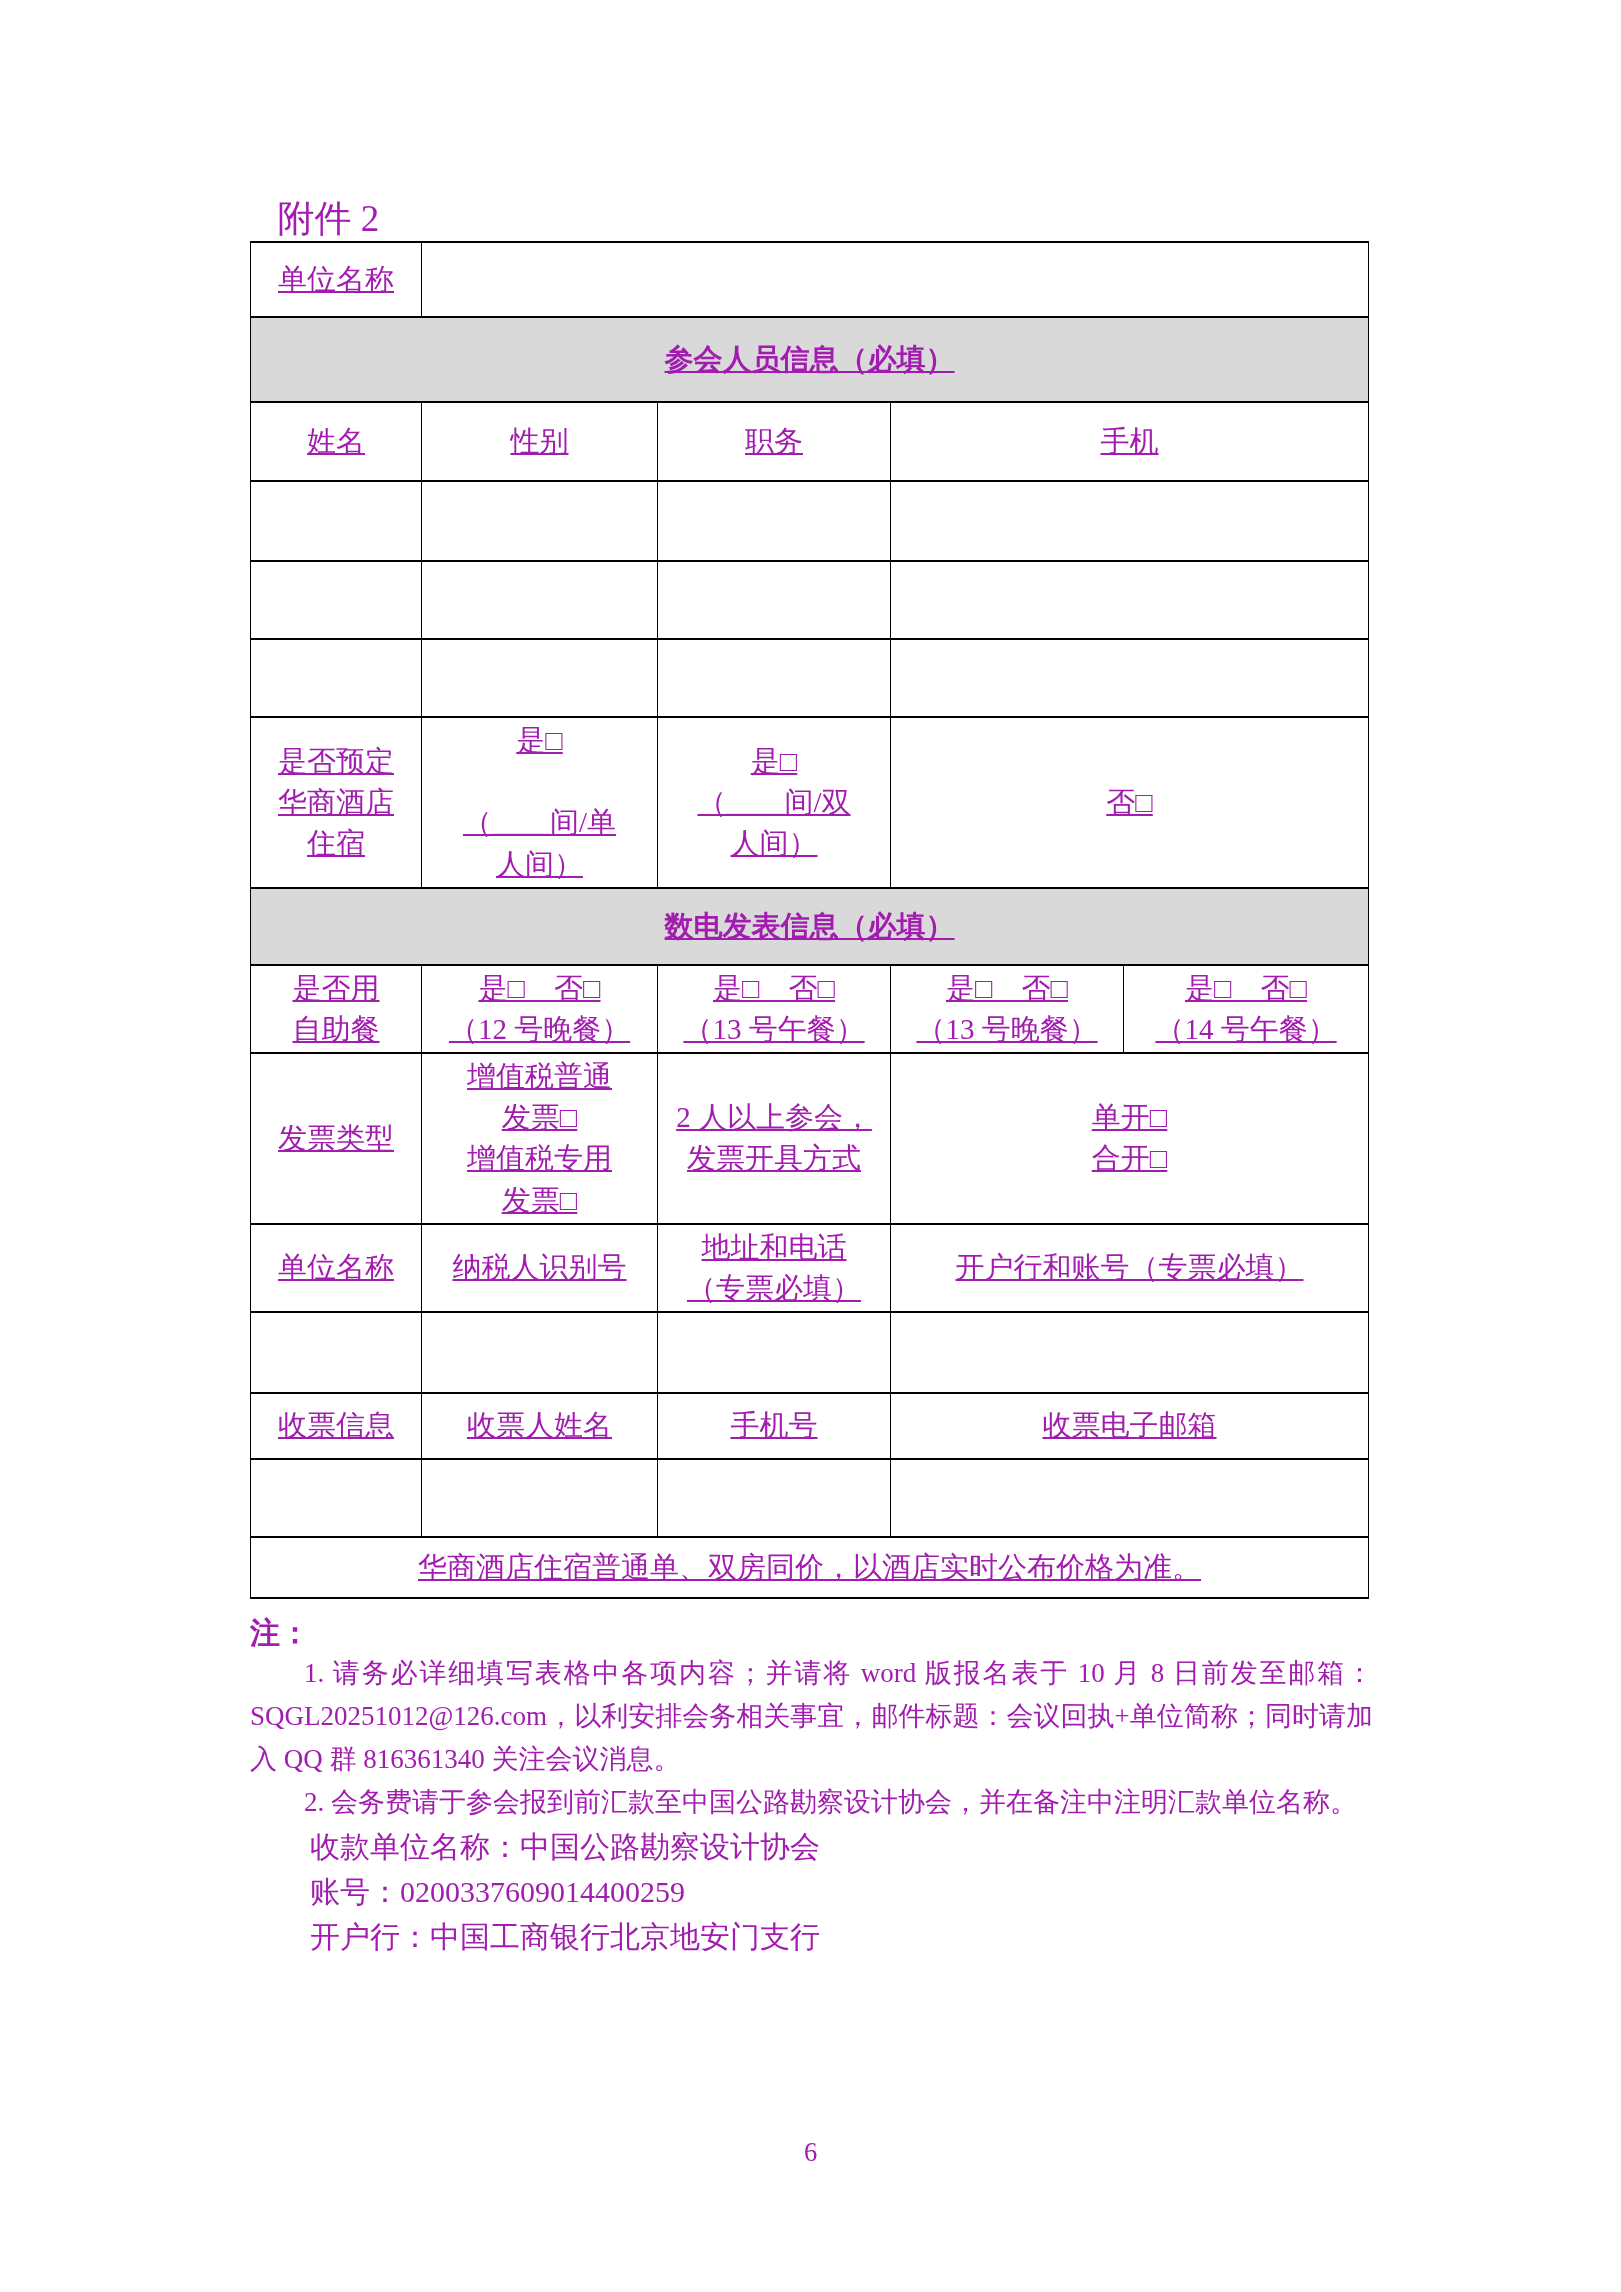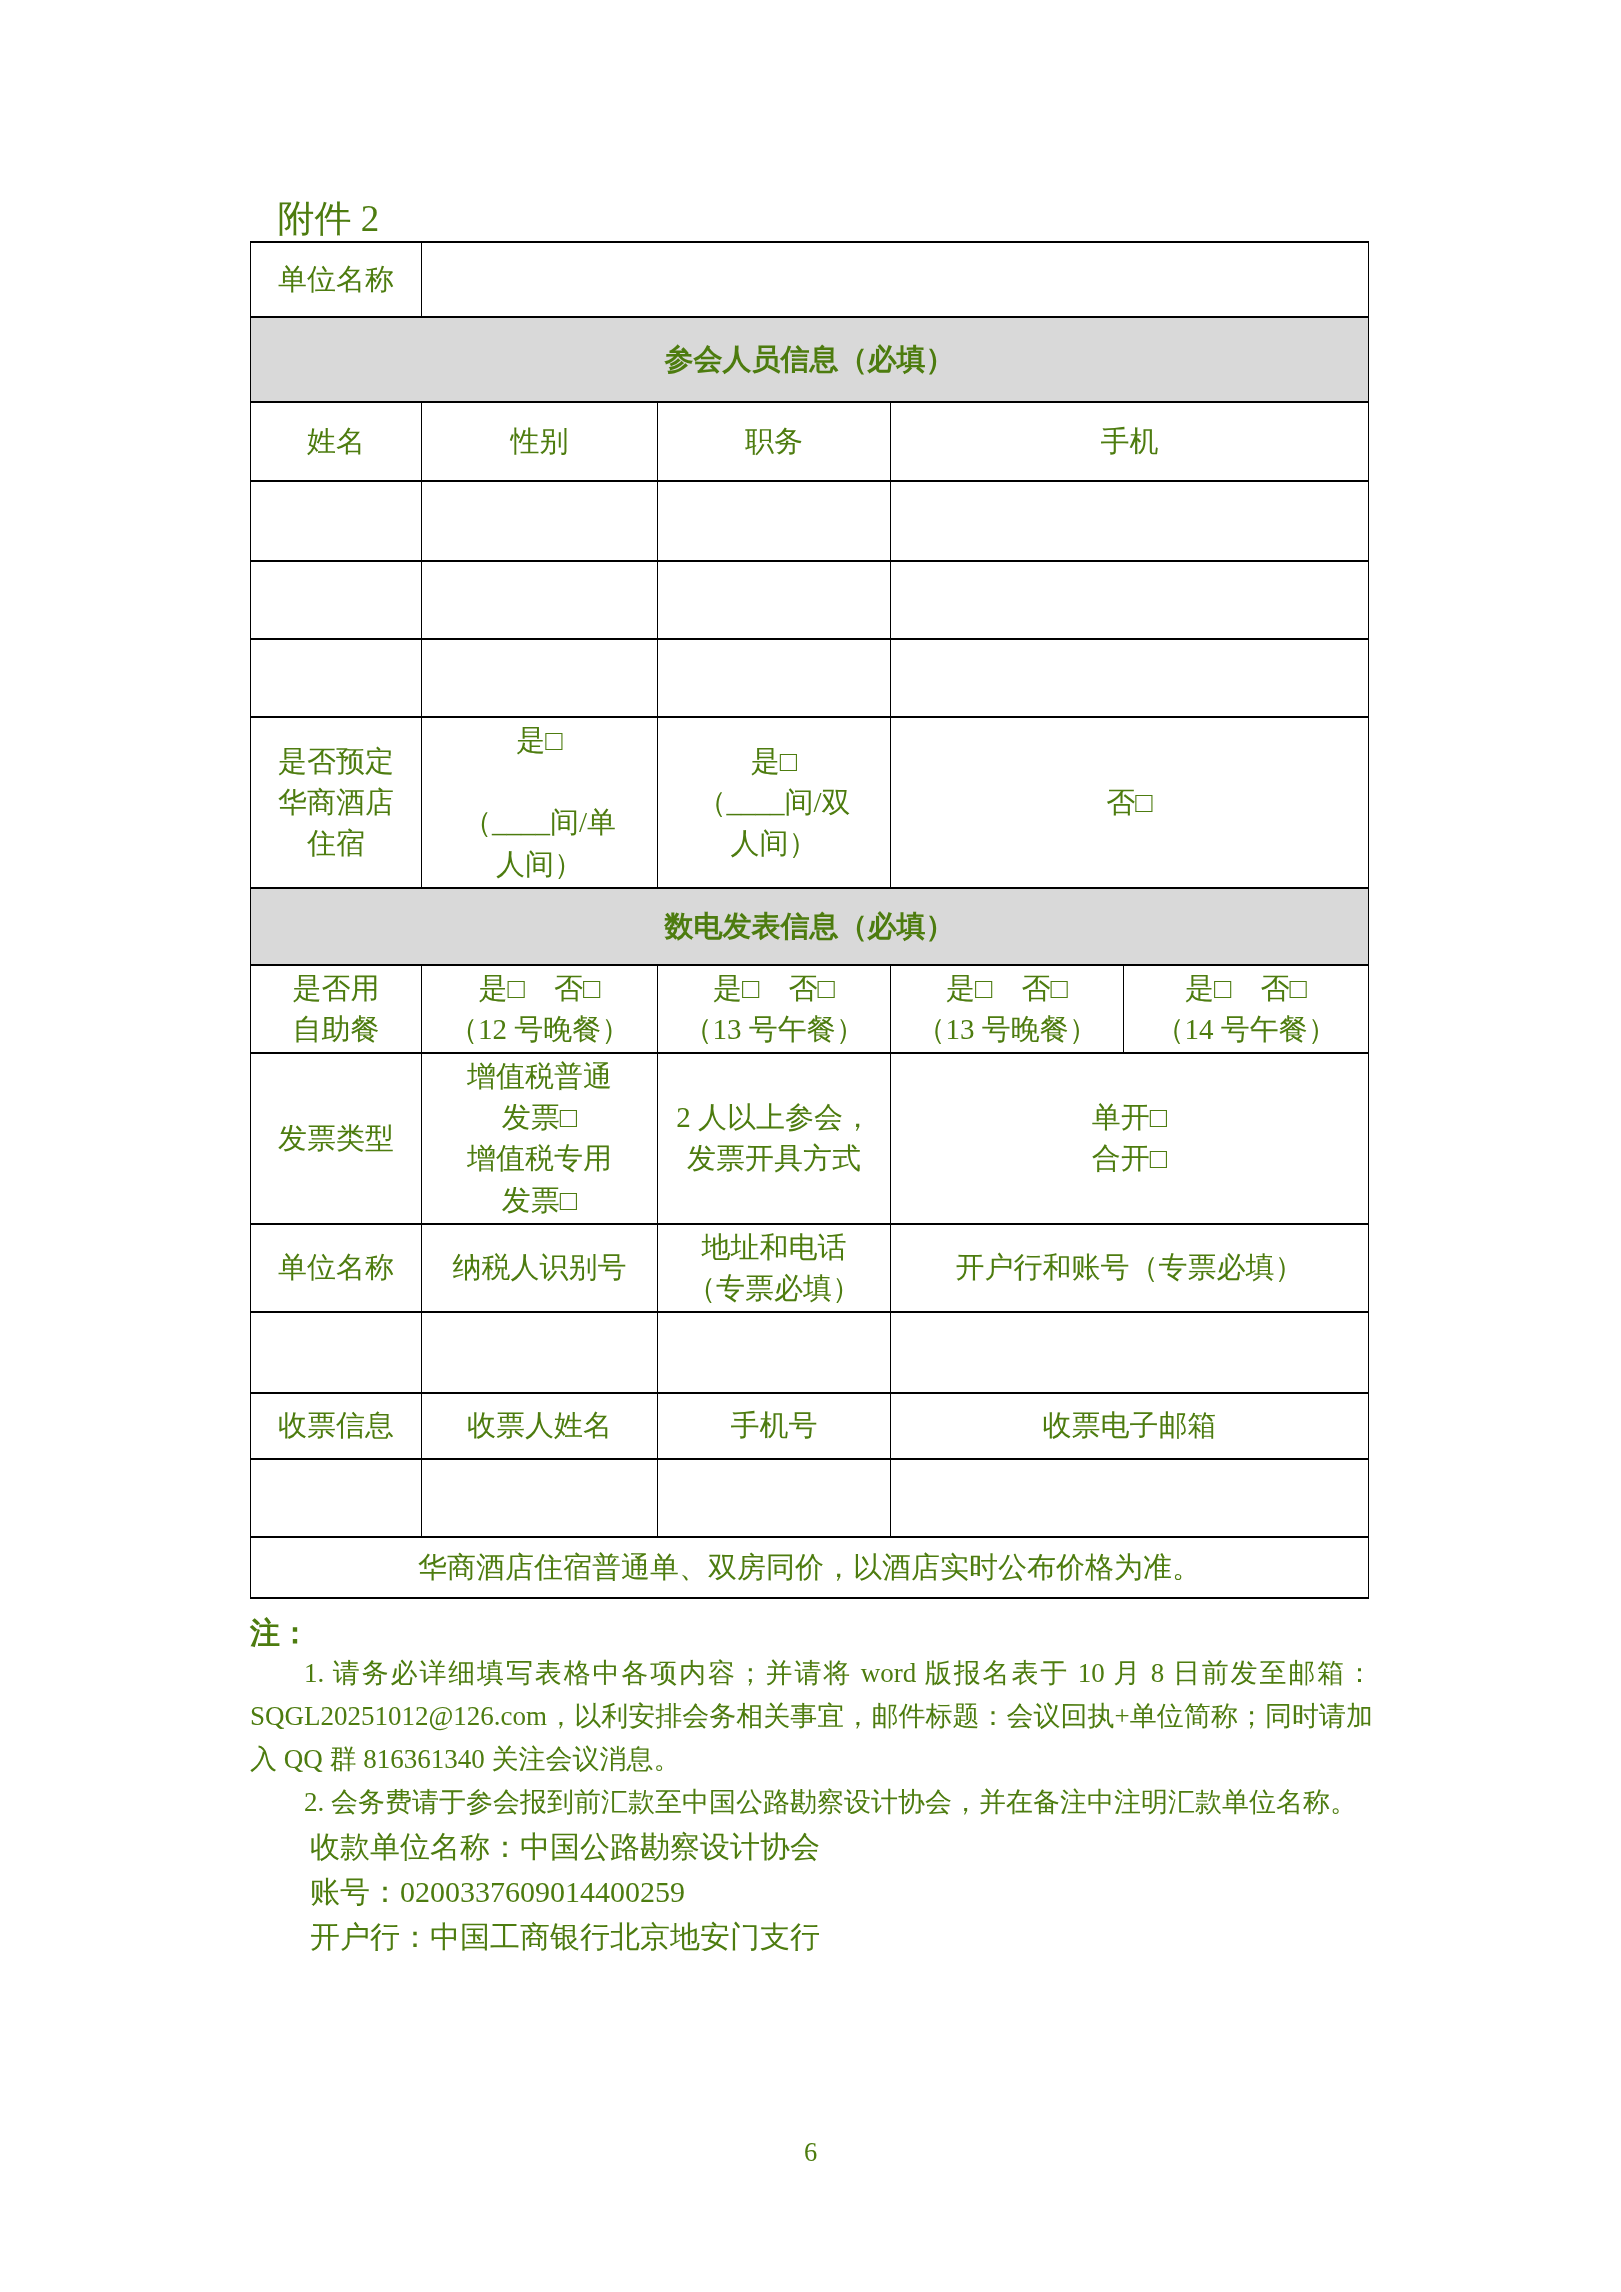--- a/index.html
+++ b/index.html
@@ -1,37 +1,38 @@
 <!DOCTYPE html>
 <html><head>
 <meta charset="utf-8">
 <style>
   html,body{margin:0;padding:0;background:#888;}
   .page{
-    width:1621px;height:2293px;background:#ffffff;color:#4d7c0f;
+    width:1621px;height:2293px;background:#ffffff;color:#a21caf;
     font-family:"Liberation Serif","DejaVu Serif",serif;
     position:relative;box-sizing:border-box;
     padding:196px 249px 0 250px;overflow:hidden;
   }
   .attachment{font-size:37px;line-height:45px;margin-left:27.4px;}
   .doc-title{
     font-size:45px;font-weight:bold;text-align:center;
     letter-spacing:7.8px;margin:7.8px 0 11.8px 0;line-height:55px;
   }
   table.form{
     border-collapse:collapse;table-layout:fixed;width:1118px;
   }
   table.form td{
     border:2px solid #000;
     border-left-width:1px;border-right-width:1px;
     text-align:center;vertical-align:middle;
     font-size:29px;line-height:1.42;
     white-space:pre-line;
     padding:2px 5.9px;box-sizing:border-box;
     overflow:hidden;
+    text-decoration:underline;
   }
   td.sect{background:#d9d9d9;font-weight:bold;}
   td.lft{text-align:left;padding-left:11.8px;margin-top:29px;}
   .notes{width:1123px;}
   .note-label{font-weight:bold;font-size:30px;line-height:39px;margin-top:13.7px;}
   .note-item{
     font-size:27px;line-height:43px;text-indent:2em;
     text-align:justify;margin:0;
   }
   .bank-line{font-size:30px;line-height:45px;text-indent:2em;margin:0;}

